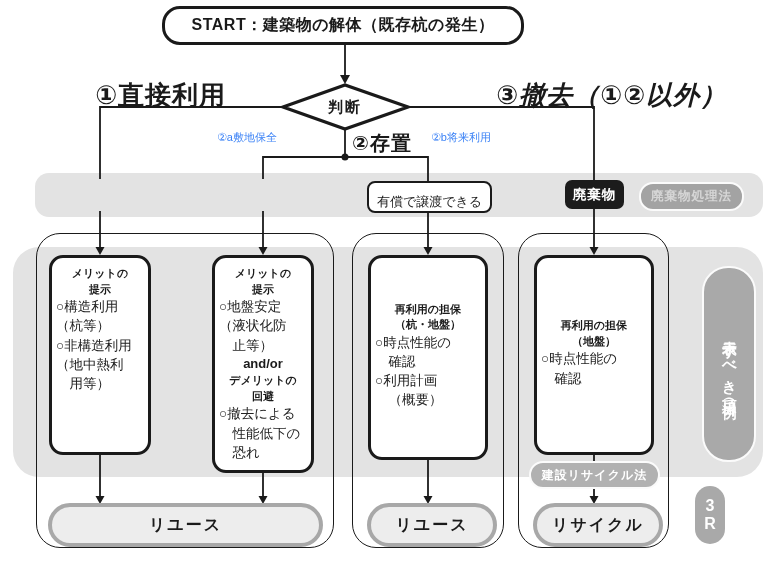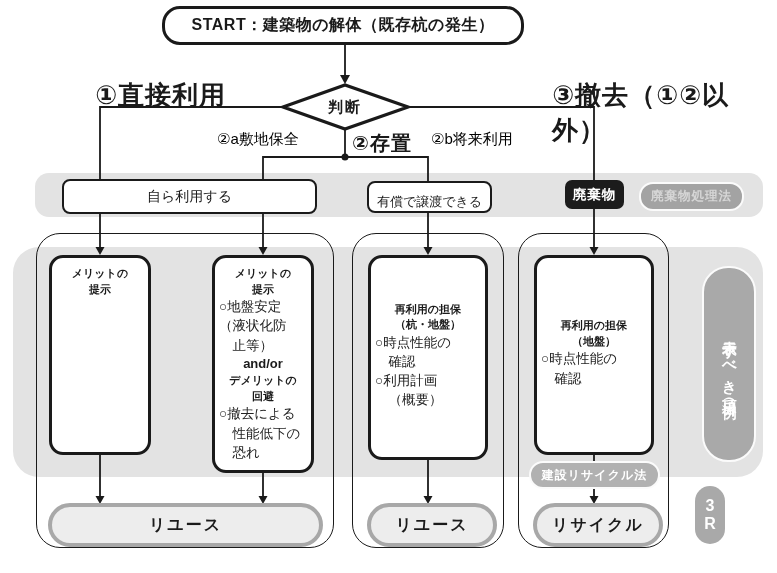--- a/index.html
+++ b/index.html
@@ -15,21 +15,21 @@
   .band2{background:#e3e3e3;border-radius:26px;}
   
   .start-box{
     left:162px;top:6px;width:356px;height:33px;
     background:#fff;border:3px solid #1a1a1a;border-radius:18px;
     display:flex;align-items:center;justify-content:center;
     font-weight:bold;font-size:16px;letter-spacing:0.5px;
   }
   
   .lbl-big{font-weight:bold;font-size:26px;letter-spacing:1px;}
-  .lbl-small{font-size:15px;color:#000000;}
+  .lbl-small{font-size:11px;color:#3b82f6;}
   .decision-label{
     left:282px;top:93px;width:126px;height:28px;
     display:flex;align-items:center;justify-content:center;
     font-weight:bold;font-size:15px;letter-spacing:2px;
   }
   
   .node-white{
     background:#fff;border:2.5px solid #1a1a1a;border-radius:8px;
     display:flex;align-items:center;justify-content:center;font-size:14px;
   }
@@ -116,45 +116,47 @@
     <polygon points="283,107 345,85 408,107 345,129" fill="#ffffff" stroke="#1a1a1a" stroke-width="3.2"></polygon>
   </svg>
 
   <div class="abs start-box">
     <span>START：建築物の解体（既存杭の発生）</span>
   </div>
 
   <div class="abs decision-label">判断</div>
 
   <div class="abs lbl-big" style="left:95px;top:78px;">①直接利用</div>
-  <div class="abs lbl-big" style="left:552px;top:78px;">③撤去（①②以外）</div>
+  <div class="abs lbl-big" style="left:496px;top:78px;font-style:italic;">③撤去（①②以外）</div>
   <div class="abs lbl-big" style="left:352px;top:130px;font-size:20px;">②存置</div>
   <div class="abs lbl-small" style="left:217px;top:130px;">②a敷地保全</div>
   <div class="abs lbl-small" style="left:431px;top:130px;">②b将来利用</div>
 
-  <div class="abs node-white" style="left:62px;top:179px;width:251px;height:31px;">
-    <span>自ら利用する</span>
-  </div>
   <div class="abs node-white" style="left:367px;top:181px;width:121px;height:28px;border-width:2px;font-size:13px;align-items:flex-end;">
     <span>有償で譲渡できる</span>
   </div>
   <div class="abs node-black" style="left:565px;top:180px;width:59px;height:29px;">
     <span>廃棄物</span>
   </div>
   <div class="abs pill pill-wastelaw" style="left:639px;top:182px;width:101px;height:25px;">
     <span>廃棄物処理法</span>
   </div>
 
   <div class="abs outer" style="left:36px;top:233px;width:296px;height:313px;"></div>
   <div class="abs outer" style="left:352px;top:233px;width:150px;height:313px;"></div>
   <div class="abs outer" style="left:518px;top:233px;width:149px;height:313px;"></div>
 
   <div class="abs inner" style="left:49px;top:255px;width:102px;height:200px;">
     <div class="ttl pre">メリットの
 提示</div>
+    <div class="bdy pre">○構造利用
+（杭等）
+○非構造利用
+（地中熱利
+　用等）</div>
   </div>
 
   <div class="abs inner" style="left:212px;top:255px;width:102px;height:218px;">
     <div class="ttl pre">メリットの
 提示</div>
     <div class="bdy pre">○地盤安定
 （液状化防
 　止等）</div>
     <div class="andor">and/or</div>
     <div class="ttl pre">デメリットの

